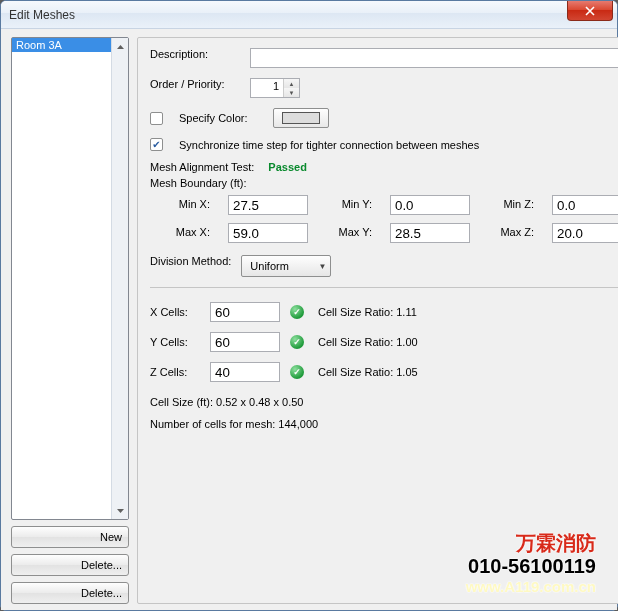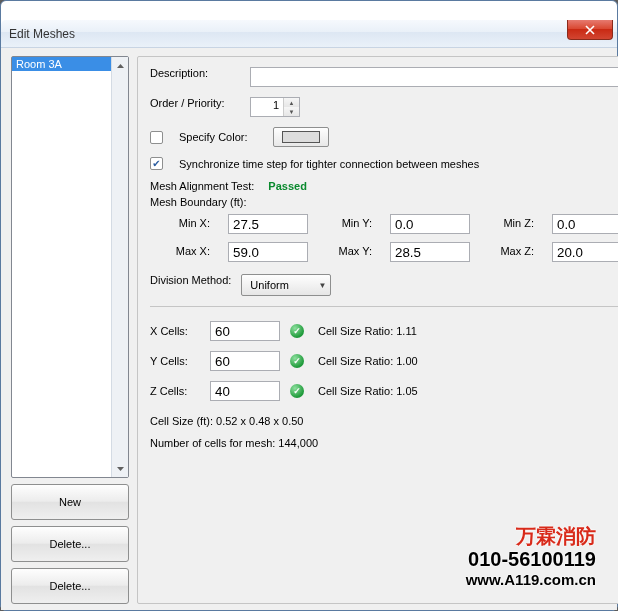--- a/index.html
+++ b/index.html
@@ -25,21 +25,20 @@
   }
   .titlebar {
     height: 28px;
     background: linear-gradient(to bottom, #f6f9fd 0%, #e9f0f8 45%, #dde7f3 46%, #eaf1f9 100%);
     border-bottom: 1px solid #c8d4e3;
     border-radius: 5px 5px 0 0;
     display: flex;
     align-items: center;
     padding: 0 0 0 8px;
     position: relative;
-    margin-top: 19px;
   }
   .titlebar .title { color: #333; font-size: 12px; }
   .close-btn {
     position: absolute; right: 4px; top: 0px;
     width: 46px; height: 20px;
     background: linear-gradient(to bottom, #e67a6f 0%, #d9462f 48%, #c92a14 50%, #d24531 100%);
     border: 1px solid #8a2a1a; border-top: none;
     border-radius: 0 0 4px 4px;
     display: flex; align-items: center; justify-content: center;
     cursor: pointer;
@@ -81,26 +80,27 @@
     width: 17px;
     background: #eef1f5;
     border-left: 1px solid #d4dbe4;
     display: flex; flex-direction: column; justify-content: space-between;
   }
   .scroll-arrow {
     height: 17px; display:flex;align-items:center;justify-content:center;
     cursor: pointer;
   }
   .winbtn {
-    height: 36px;
+    height: 22px;
     background: linear-gradient(to bottom,#fefefe,#ececec 48%,#e2e2e2 50%,#efefef);
     border: 1px solid #8e8f8f;
     border-radius: 3px;
     font-size: 11px;
     cursor: pointer;
+    text-align: right;
   }
   .right-panel {
     flex: 1;
     border: 1px solid #c5c5c5;
     border-radius: 2px;
     background: #f0f0f0;
     padding: 10px 12px;
     overflow: hidden;
   }
   .row { display: flex; align-items: flex-start; margin-bottom: 10px; gap: 8px; }
@@ -136,27 +136,27 @@
   .green-circle{width:14px;height:14px;border-radius:50%;background:radial-gradient(circle at 35% 30%,#8de09e,#1f9a3a 70%);display:flex;align-items:center;justify-content:center;color:#fff;font-size:9px;font-weight:bold;}
   .footer {
     height: 36px;
     border-top: 4px solid #8b5cf6;
     display:flex; align-items:center; justify-content:flex-end; gap:4px;
     padding: 0 4px;
     margin-top: 20px;
   }
   .footer .winbtn { width: 72px; }
   .watermark {
-    position:absolute; right: 22px; bottom: 23px;
+    position:absolute; right: 22px; bottom: 16px;
     text-align:right; pointer-events:none; line-height:1.15;
     font-family: "Microsoft YaHei", Arial, sans-serif;
   }
   .wm1{color:#d82a1a;font-size:20px;font-weight:bold;text-shadow:0 0 2px #fff,0 0 2px #fff;}
   .wm2{color:#000000;font-size:20px;font-weight:bold;text-shadow:0 0 2px #fff,0 0 2px #fff;}
-  .wm3{color:#000000;font-size:15px;font-weight:bold;text-shadow:0 0 2px #fff,0 0 2px #fff;}
+  .wm3{color:#fef9c3;font-size:15px;font-weight:bold;text-shadow:0 0 2px #fff,0 0 2px #fff;}
 </style>
 </head>
 <body>
 
 <div class="window">
   <div class="titlebar">
     <span class="title">Edit Meshes</span>
     <div class="close-btn">
       <svg viewBox="0 0 10 10">
           <path d="M1 1 L9 9 M9 1 L1 9" stroke="#fff" stroke-width="1.6"></path>

